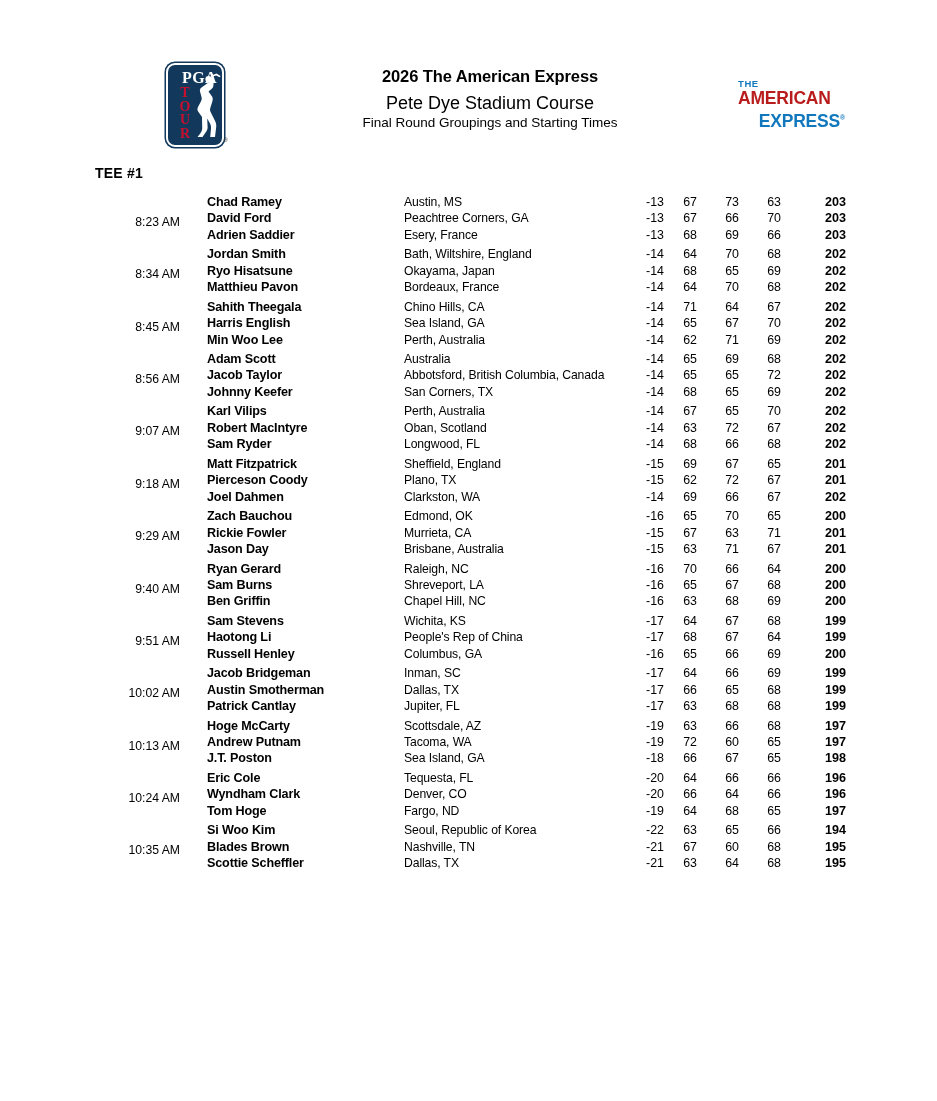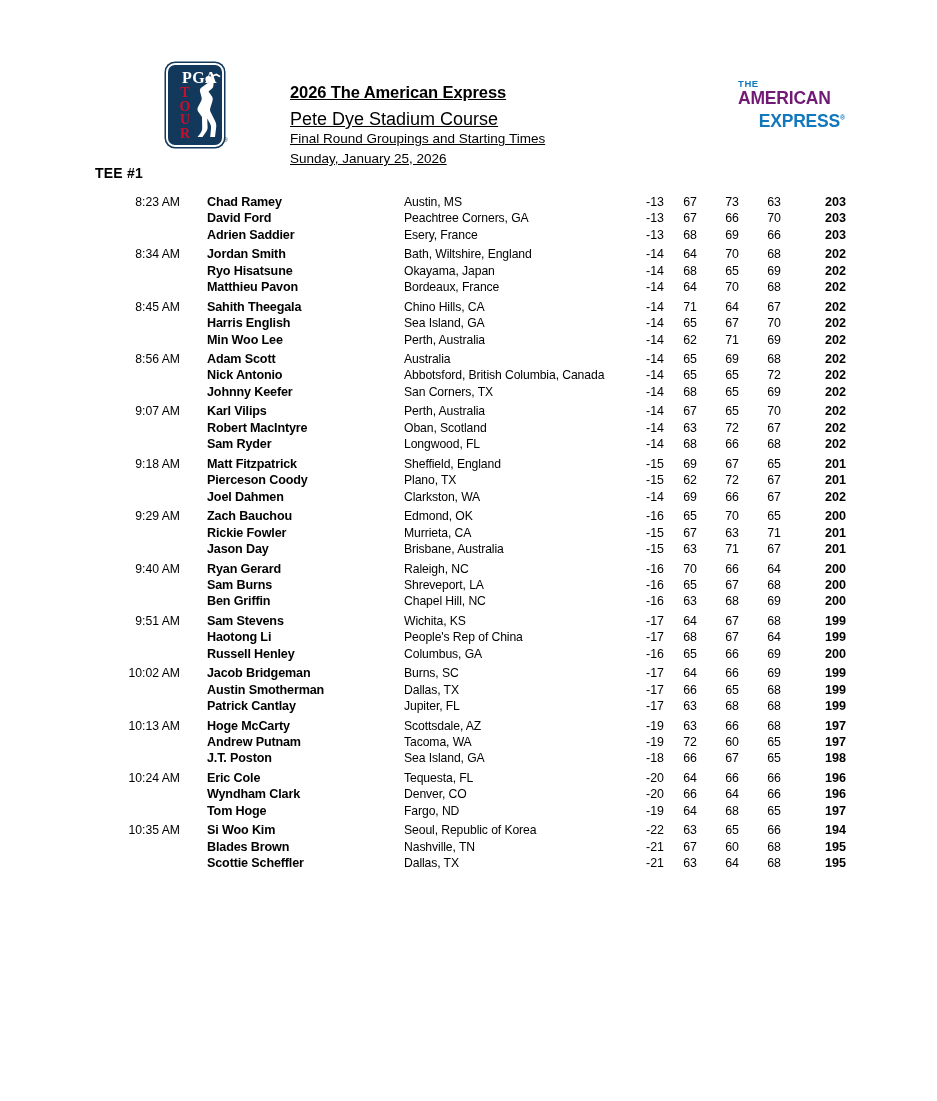--- a/index.html
+++ b/index.html
@@ -84,24 +84,23 @@
     left: 58px;
     top: 74px;
     font-size: 5px;
     color: #333;
   }
 
   
   #title-block {
     position: absolute;
     left: 290px;
-    top: 82px;
+    top: 66px;
     width: 400px;
-    text-align: left;
-    text-decoration: underline;
+    text-align: center;
   }
   #title-block .t1 {
     font-size: 16.5px;
     font-weight: bold;
     line-height: 21px;
     letter-spacing: -0.1px;
   }
   #title-block .t2 {
     font-size: 18px;
     line-height: 20px;
@@ -126,21 +125,21 @@
   #amex-logo .the {
     font-size: 9.5px;
     font-weight: bold;
     color: #1278BE;
     letter-spacing: 0.6px;
     line-height: 11px;
   }
   #amex-logo .am {
     font-size: 17.5px;
     font-weight: bold;
-    color: #701a75;
+    color: #b91c1c;
     letter-spacing: -0.2px;
     line-height: 19px;
   }
   #amex-logo .ex {
     font-size: 17.5px;
     font-weight: bold;
     color: #1278BE;
     letter-spacing: -0.2px;
     line-height: 19px;
     text-align: right;
@@ -177,20 +176,21 @@
     line-height: 16.4px;
     font-size: 12.6px;
     white-space: nowrap;
   }
   .c-time {
     position: absolute;
     left: 90px;
     width: 90px;
     text-align: right;
     font-size: 12.2px;
+    margin-top: 20px;
   }
   .c-player {
     position: absolute;
     left: 207px;
     font-weight: bold;
     font-size: 12.6px;
     letter-spacing: -0.15px;
     text-align: right;
   }
   .c-home {
@@ -270,21 +270,20 @@
       <path fill="#ffffff" d="M21.5 2.0 L25.5 0.6 L29.6 3.0 L28.6 4.3 L25.2 2.6 L21.9 3.6 Z"></path>
       <circle fill="#ffffff" cx="17.6" cy="6.2" r="3.2"></circle>
     </svg>
     <div class="reg">®</div>
   </div>
 
   <div id="title-block">
     <div class="t1">2026 The American Express</div>
     <div class="t2">Pete Dye Stadium Course</div>
     <div class="t3">Final Round Groupings and Starting Times</div>
-    <div class="t4">Sunday, January 25, 2026</div>
   </div>
 
   <div id="amex-logo">
     <div class="the">THE</div>
     <div class="am">AMERICAN</div>
     <div class="ex"><span>EXPRESS</span><sup>®</sup></div>
   </div>
 
 </div>
 
@@ -393,21 +392,21 @@
         <div class="c-player">Adam Scott</div>
         <div class="c-home">Australia</div>
         <div class="c-par">-14</div>
         <div class="c-r1">65</div>
         <div class="c-r2">69</div>
         <div class="c-r3">68</div>
         <div class="c-total">202</div>
       </div>
       <div class="row">
         <div class="c-time"></div>
-        <div class="c-player">Nick Antonio</div>
+        <div class="c-player">Jacob Taylor</div>
         <div class="c-home">Abbotsford, British Columbia, Canada</div>
         <div class="c-par">-14</div>
         <div class="c-r1">65</div>
         <div class="c-r2">65</div>
         <div class="c-r3">72</div>
         <div class="c-total">202</div>
       </div>
       <div class="row">
         <div class="c-time"></div>
         <div class="c-player">Johnny Keefer</div>
@@ -576,21 +575,21 @@
         <div class="c-r1">65</div>
         <div class="c-r2">66</div>
         <div class="c-r3">69</div>
         <div class="c-total">200</div>
       </div>
     </div>
     <div class="group">
       <div class="row">
         <div class="c-time">10:02 AM</div>
         <div class="c-player">Jacob Bridgeman</div>
-        <div class="c-home">Burns, SC</div>
+        <div class="c-home">Inman, SC</div>
         <div class="c-par">-17</div>
         <div class="c-r1">64</div>
         <div class="c-r2">66</div>
         <div class="c-r3">69</div>
         <div class="c-total">199</div>
       </div>
       <div class="row">
         <div class="c-time"></div>
         <div class="c-player">Austin Smotherman</div>
         <div class="c-home">Dallas, TX</div>

